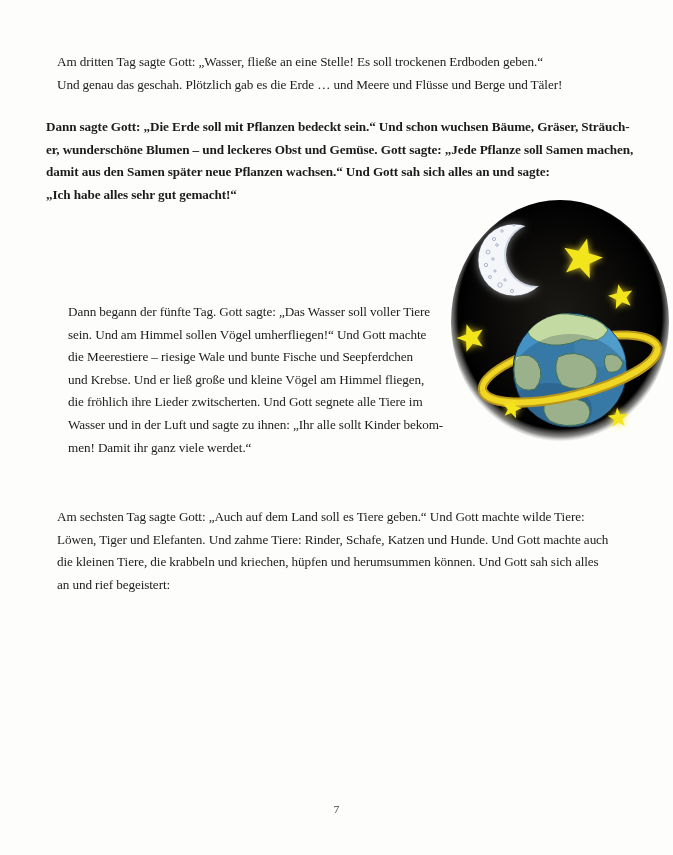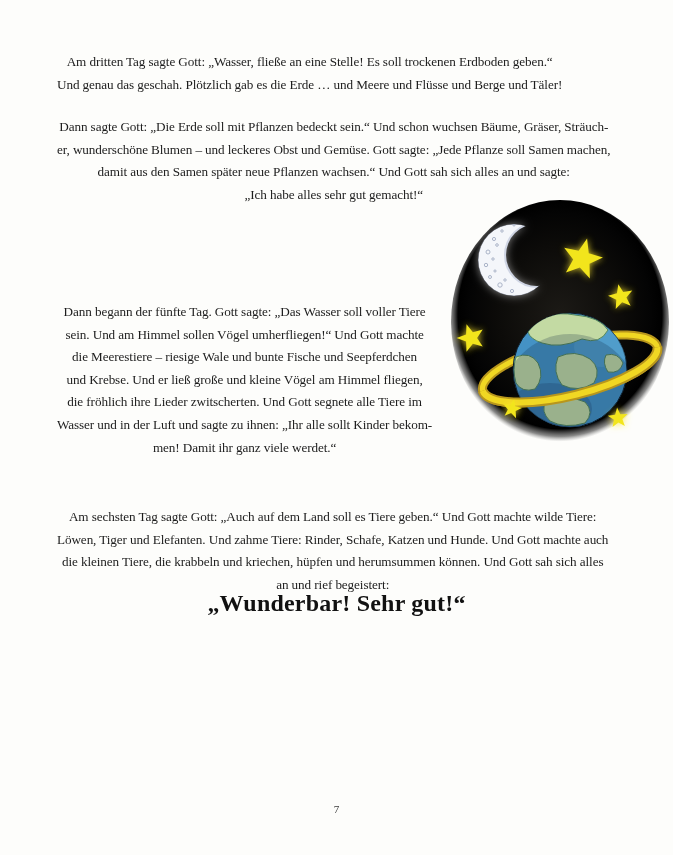--- a/index.html
+++ b/index.html
@@ -11,26 +11,25 @@
     color:#1c1c1c;
     overflow:hidden;
   }
   .para{
     position:absolute;
     margin:0;
     font-size:13.2px;
     line-height:22.6px;
     letter-spacing:-0.1px;
     white-space:pre;
-    text-align:center;
   }
   .p1{top:51px;left:57px;}
-  .p2{top:116px;left:57px;}
+  .p2{top:116px;left:46px;font-weight:bold;}
   .p3{top:219px;left:57px;}
-  .p4{top:301px;left:57px;}
+  .p4{top:301px;left:68px;}
   .p5{top:466px;left:57px;margin-top:40px;}
   .heading{
     position:absolute;
     top:590px;left:0;width:100%;
     margin:0;
     text-align:center;
     font-size:24px;
     font-weight:bold;
     letter-spacing:0.2px;
     color:#111;
@@ -64,21 +63,20 @@
 die Meerestiere – riesige Wale und bunte Fische und Seepferdchen
 und Krebse. Und er ließ große und kleine Vögel am Himmel fliegen,
 die fröhlich ihre Lieder zwitscherten. Und Gott segnete alle Tiere im
 Wasser und in der Luft und sagte zu ihnen: „Ihr alle sollt Kinder bekom-
 men! Damit ihr ganz viele werdet.“</p>
   <p class="para p5">Am sechsten Tag sagte Gott: „Auch auf dem Land soll es Tiere geben.“ Und Gott machte wilde Tiere:
 Löwen, Tiger und Elefanten. Und zahme Tiere: Rinder, Schafe, Katzen und Hunde. Und Gott machte auch
 die kleinen Tiere, die krabbeln und kriechen, hüpfen und herumsummen können. Und Gott sah sich alles
 an und rief begeistert:</p>
 
-  <h2 class="heading">„Wunderbar! Sehr gut!“</h2>
 
   <svg class="illustration" viewBox="0 0 223 250" xmlns="http://www.w3.org/2000/svg" aria-hidden="true">
     <defs>
       <radialGradient id="sky" cx="50%" cy="47%" r="52%">
         <stop offset="0%" stop-color="#1c1a16"></stop>
         <stop offset="55%" stop-color="#0c0b09"></stop>
         <stop offset="80%" stop-color="#040404"></stop>
         <stop offset="90%" stop-color="#000000"></stop>
         <stop offset="96%" stop-color="#2a2a2a" stop-opacity="0.55"></stop>
         <stop offset="100%" stop-color="#777777" stop-opacity="0"></stop>

